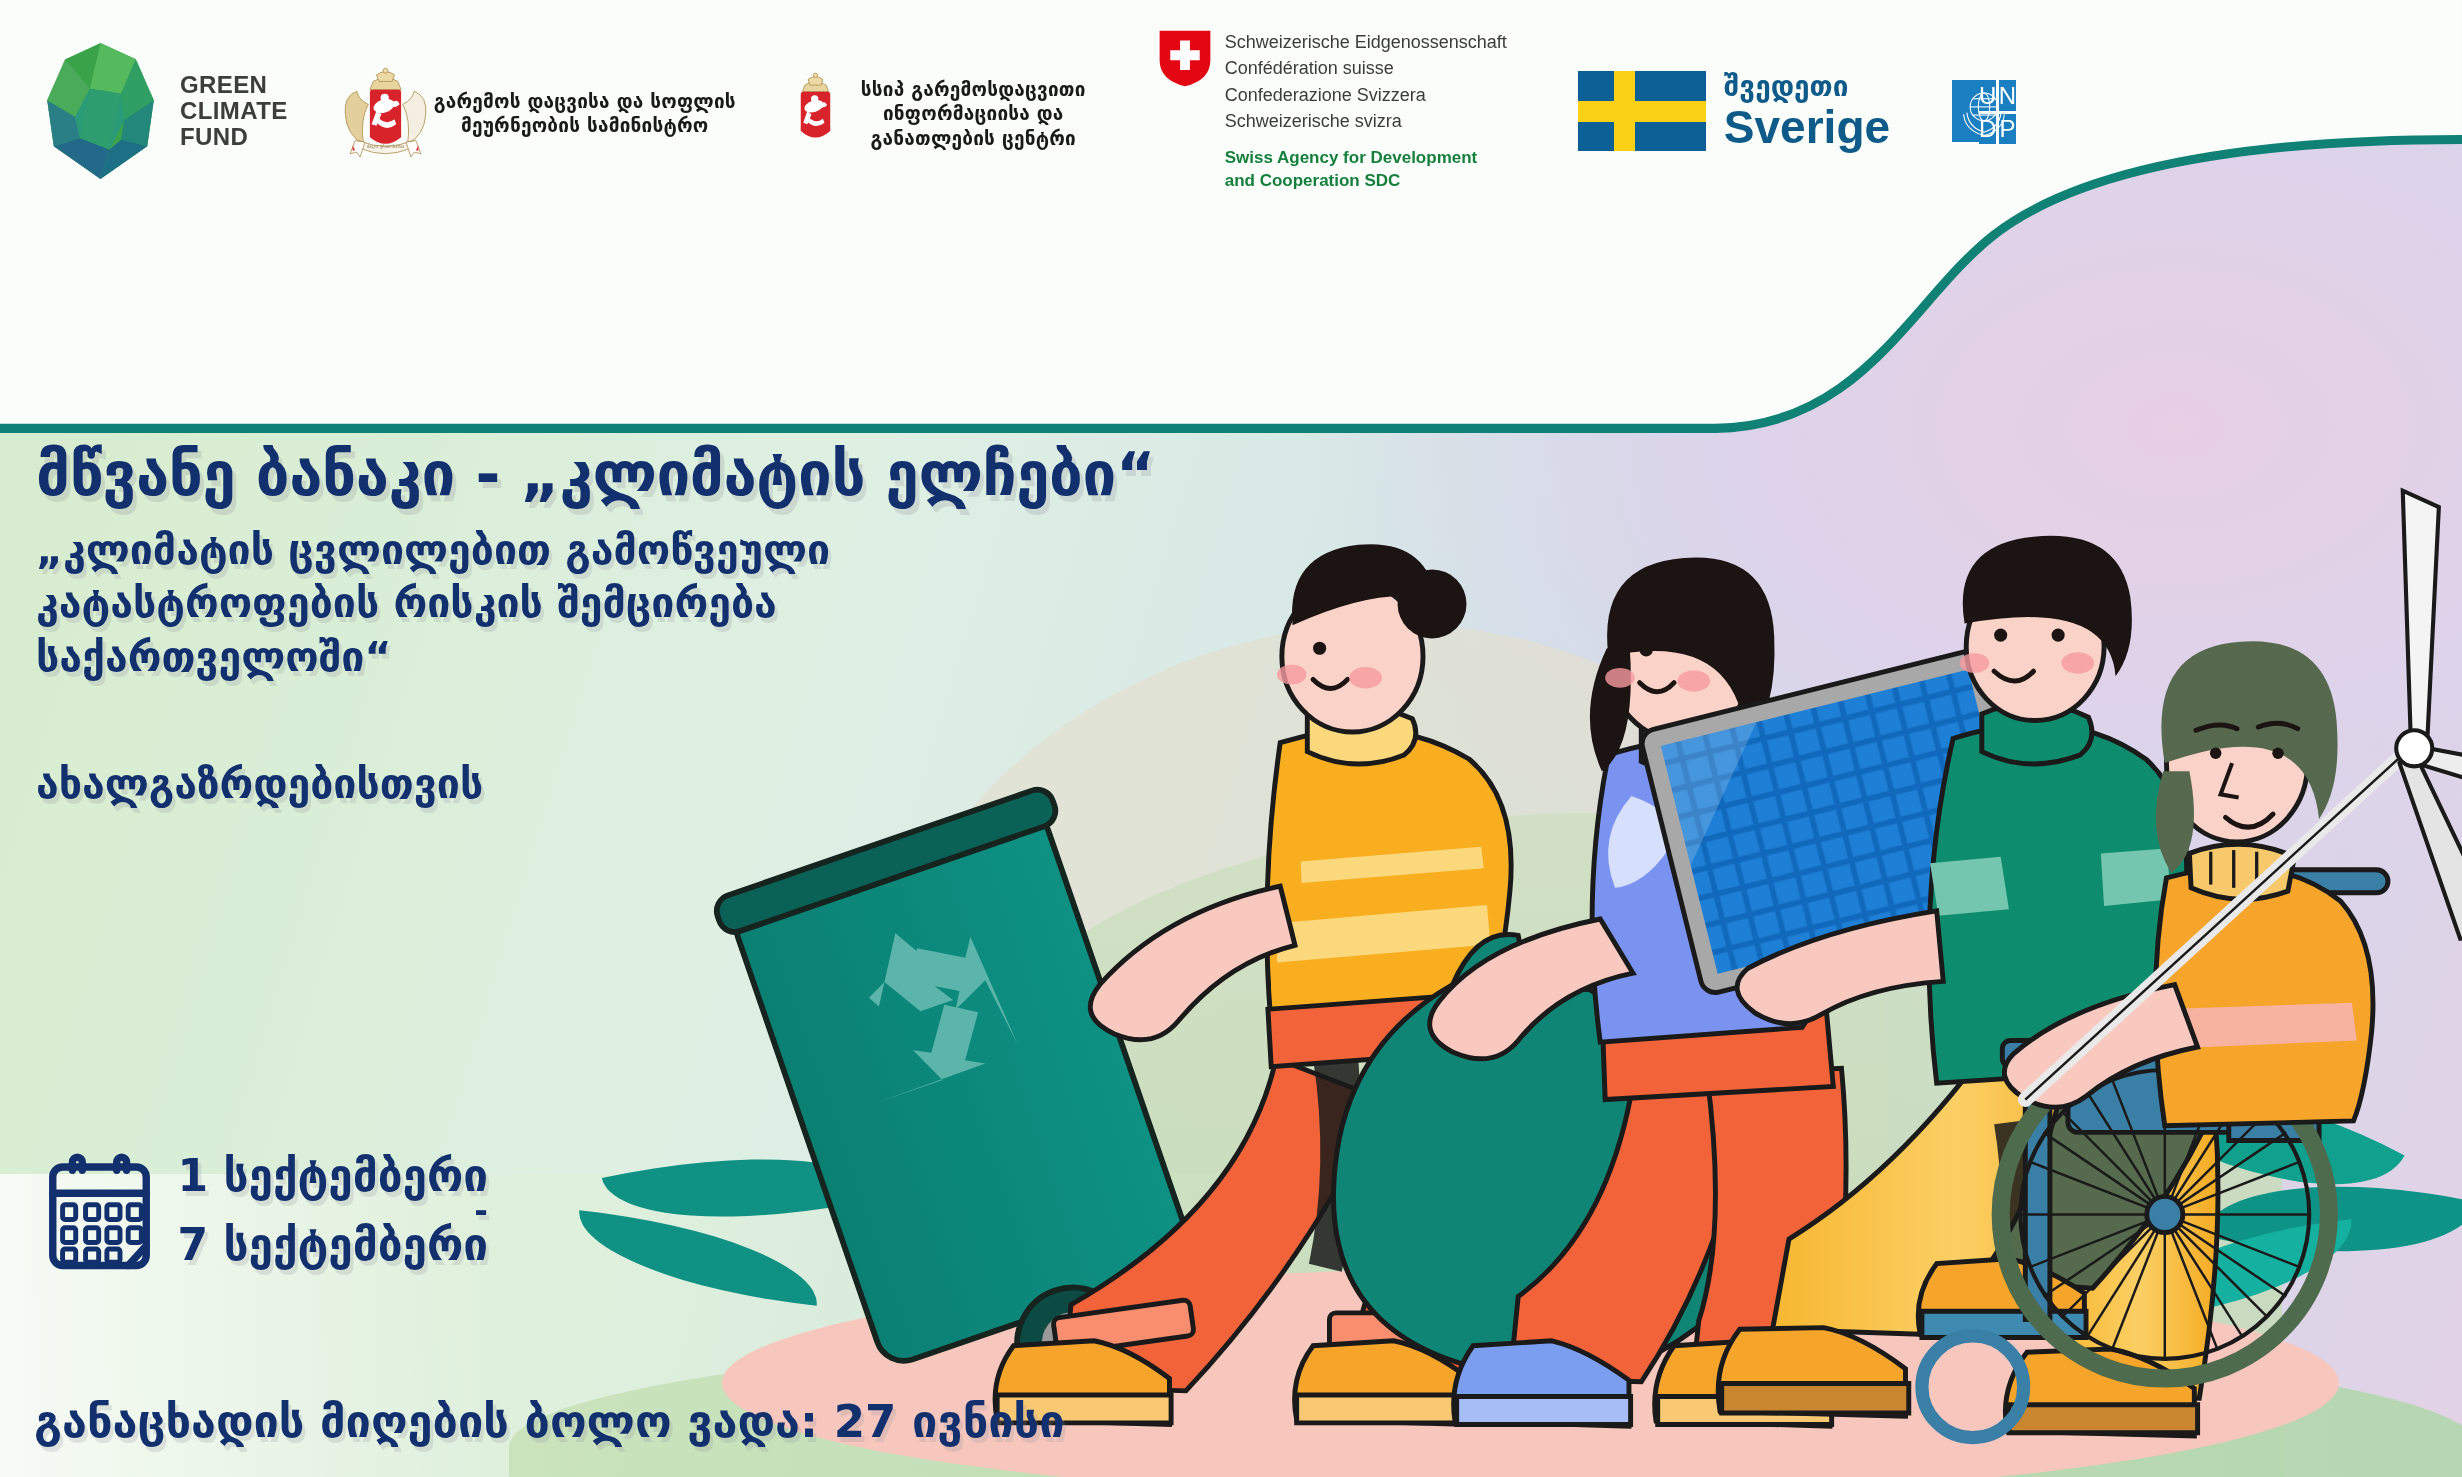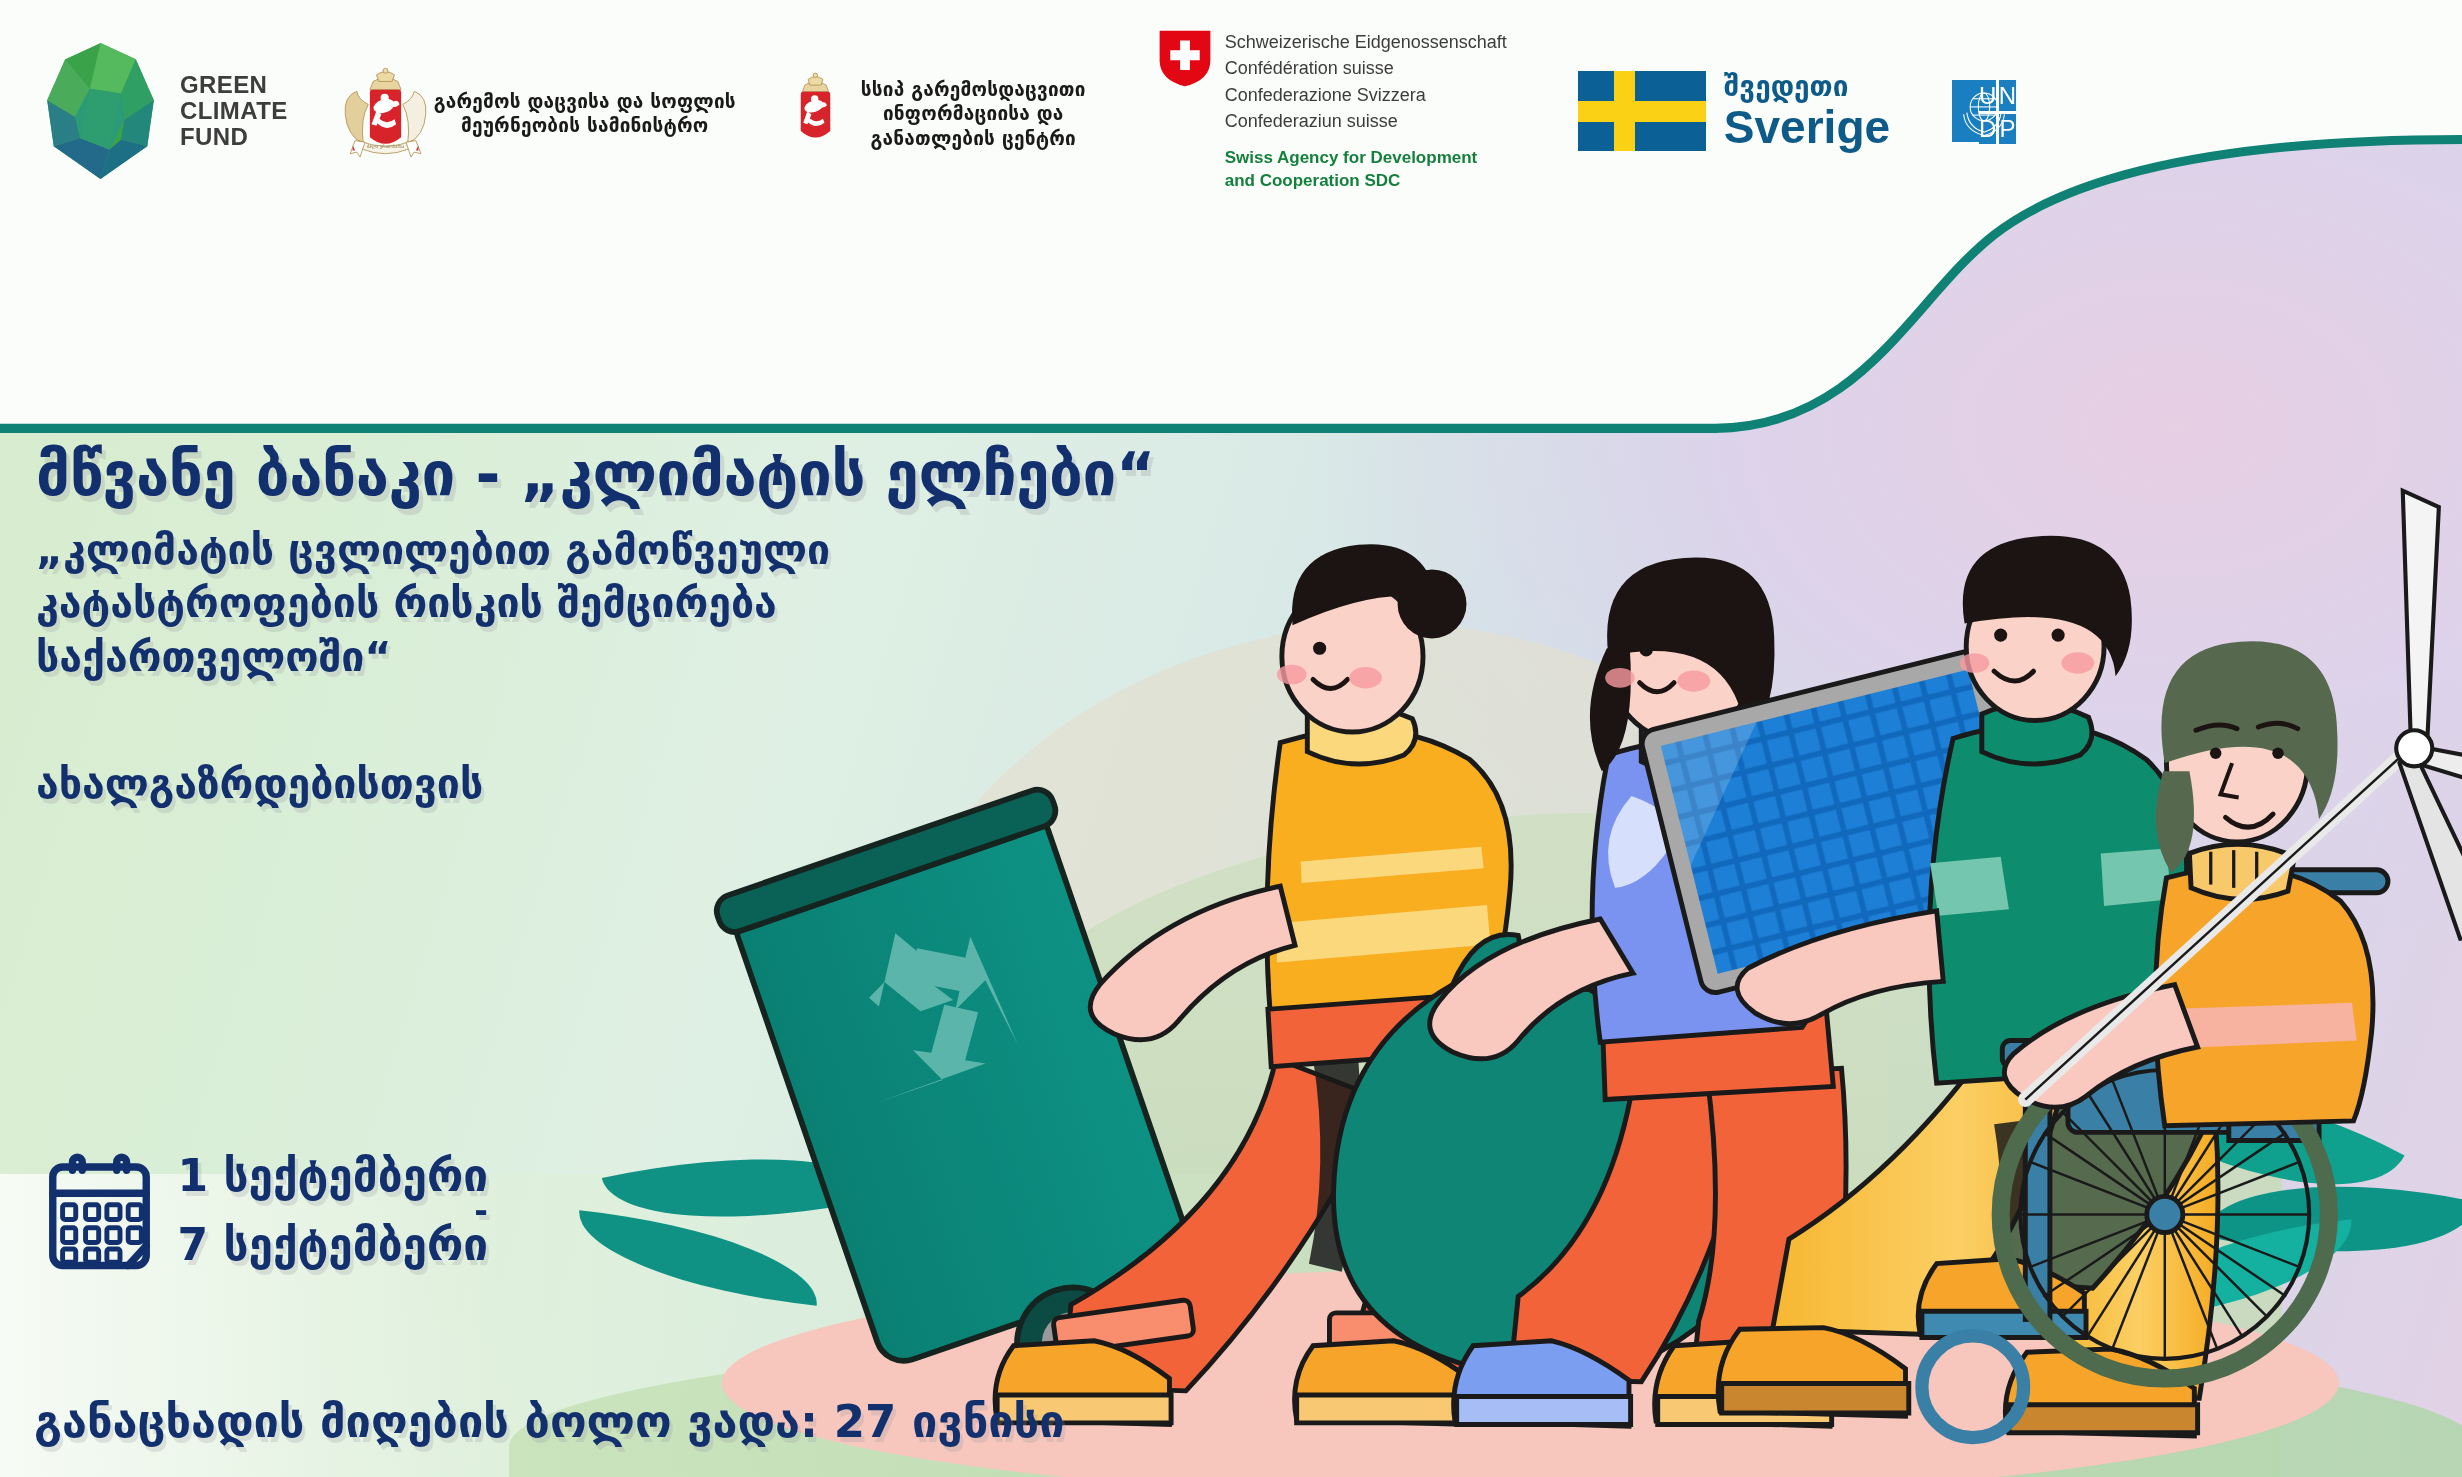--- a/index.html
+++ b/index.html
@@ -437,21 +437,21 @@
           <svg viewBox="0 0 66 72" width="54" height="59">
             <path d="M2 2 h62 v36 q0 24 -31 32 q-31 -8 -31 -32z" fill="#e30613"></path>
             <path d="M27 14 h12 v12 h12 v12 h-12 v12 h-12 v-12 h-12 v-12 h12z" fill="#ffffff"></path>
           </svg>
         </div>
         <div>
           <div class="swiss-lines">
             <div>Schweizerische Eidgenossenschaft</div>
             <div>Confédération suisse</div>
             <div>Confederazione Svizzera</div>
-            <div>Confederaziun suisse</div>
+            <div>Schweizerische svizra</div>
           </div>
           <div class="swiss-bold">
             <div>Swiss Agency for Development</div>
             <div>and Cooperation SDC</div>
           </div>
         </div>
       </div>
 
       <div class="logo-cell swe">
         <div class="swe-flag">

